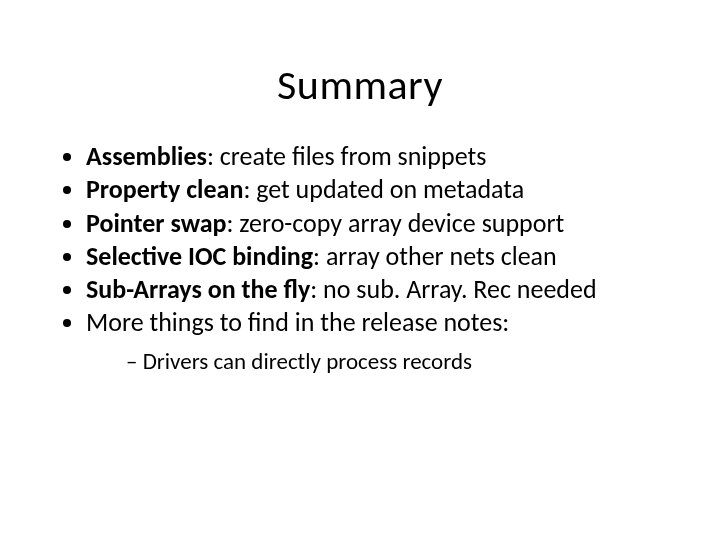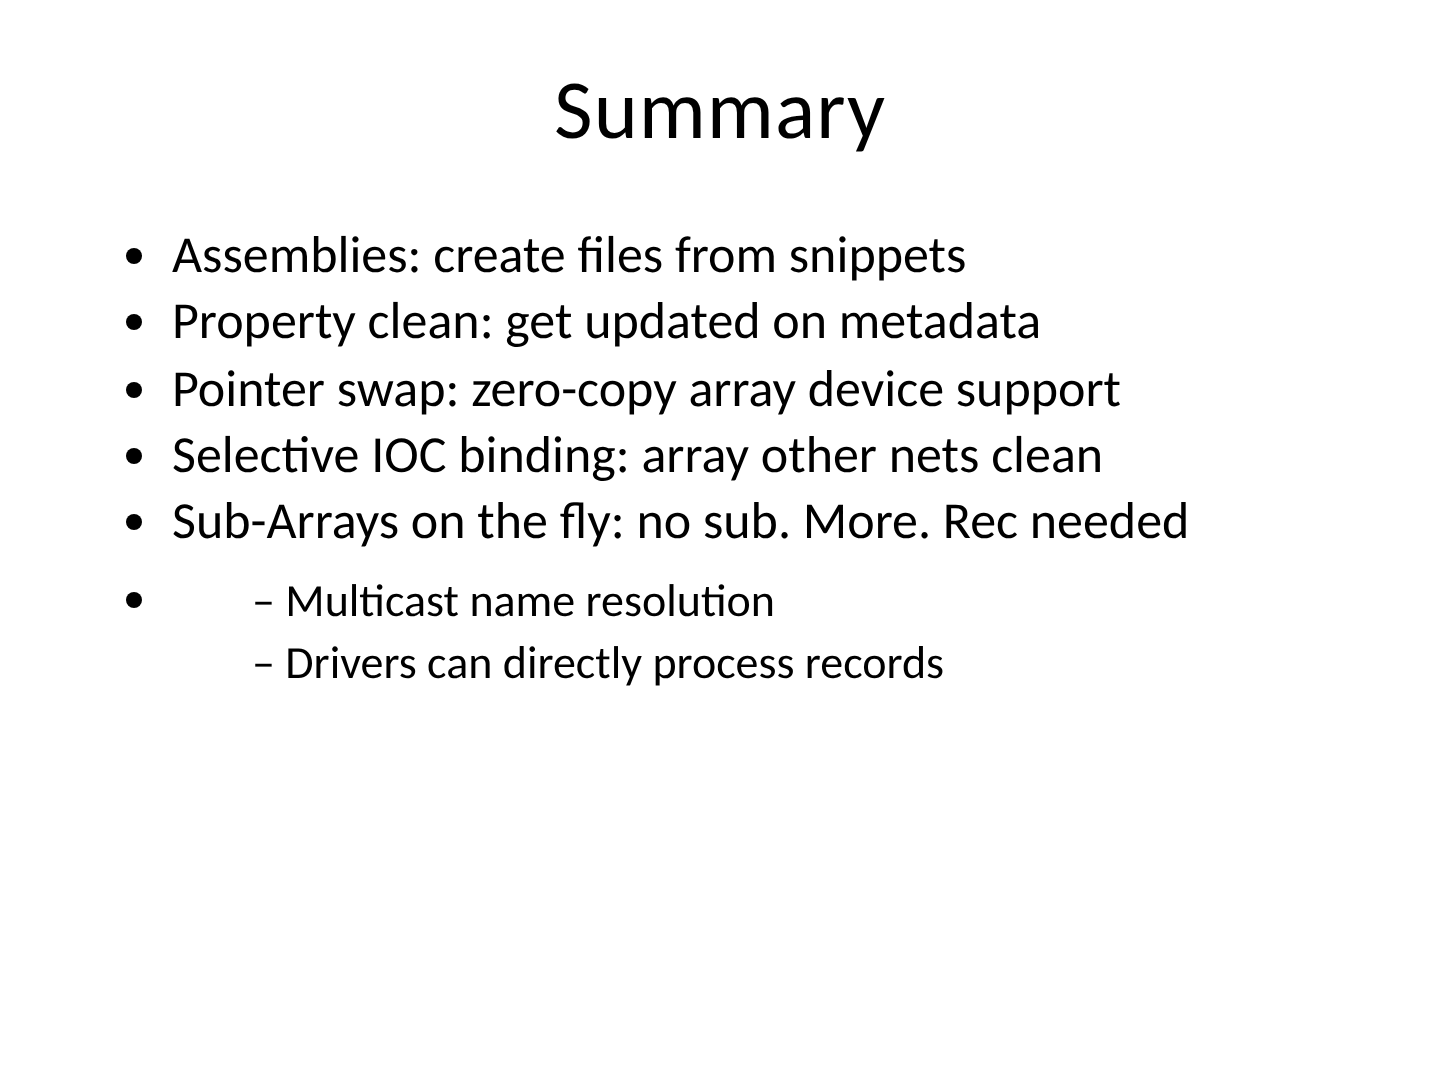--- a/index.html
+++ b/index.html
@@ -9,41 +9,42 @@
     height: 540px;
     background: #ffffff;
     font-family: Calibri, "Segoe UI", Arial, sans-serif;
     color: #000000;
   }
   .slide {
     width: 720px;
     height: 432px;
     box-sizing: border-box;
     padding: 20px 40px 20px 40px;
+    margin-top: 29px;
   }
   .title {
     text-align: center;
     font-size: 42px;
     font-weight: 400;
     margin: 10px 0 30px 0;
     letter-spacing: 0.5px;
   }
   ul.main-list {
     list-style: disc;
     margin: 0;
     padding-left: 46px;
     font-size: 26px;
     line-height: 1.28;
   }
   ul.main-list > li {
     margin: 0;
     padding: 0;
   }
   ul.main-list > li > .bold {
-    font-weight: 400;
+    font-weight: 700;
   }
   ul.sub-list {
     list-style: none;
     margin: 6px 0 0 0;
     padding-left: 40px;
     font-size: 23px;
     line-height: 1.32;
   }
   ul.sub-list > li::before {
     content: "– ";
@@ -62,23 +63,22 @@
     <li>
       <span class="bold">Property clean</span><span>: get updated on metadata</span>
     </li>
     <li>
       <span class="bold">Pointer swap</span><span>: zero-copy array device support</span>
     </li>
     <li>
       <span class="bold">Selective IOC binding</span><span>: array other nets clean</span>
     </li>
     <li>
-      <span class="bold">Sub-Arrays on the fly</span><span>: no sub. More. Rec needed</span>
+      <span class="bold">Sub-Arrays on the fly</span><span>: no sub. Array. Rec needed</span>
     </li>
     <li>
-      <span class="bold"></span>
+      <span class="bold"></span><span>More things to find in the release notes:</span>
       <ul class="sub-list">
-        <li>Multicast name resolution</li>
         <li>Drivers can directly process records</li>
       </ul>
     </li>
   </ul>
 </div>
 
 </body></html>

